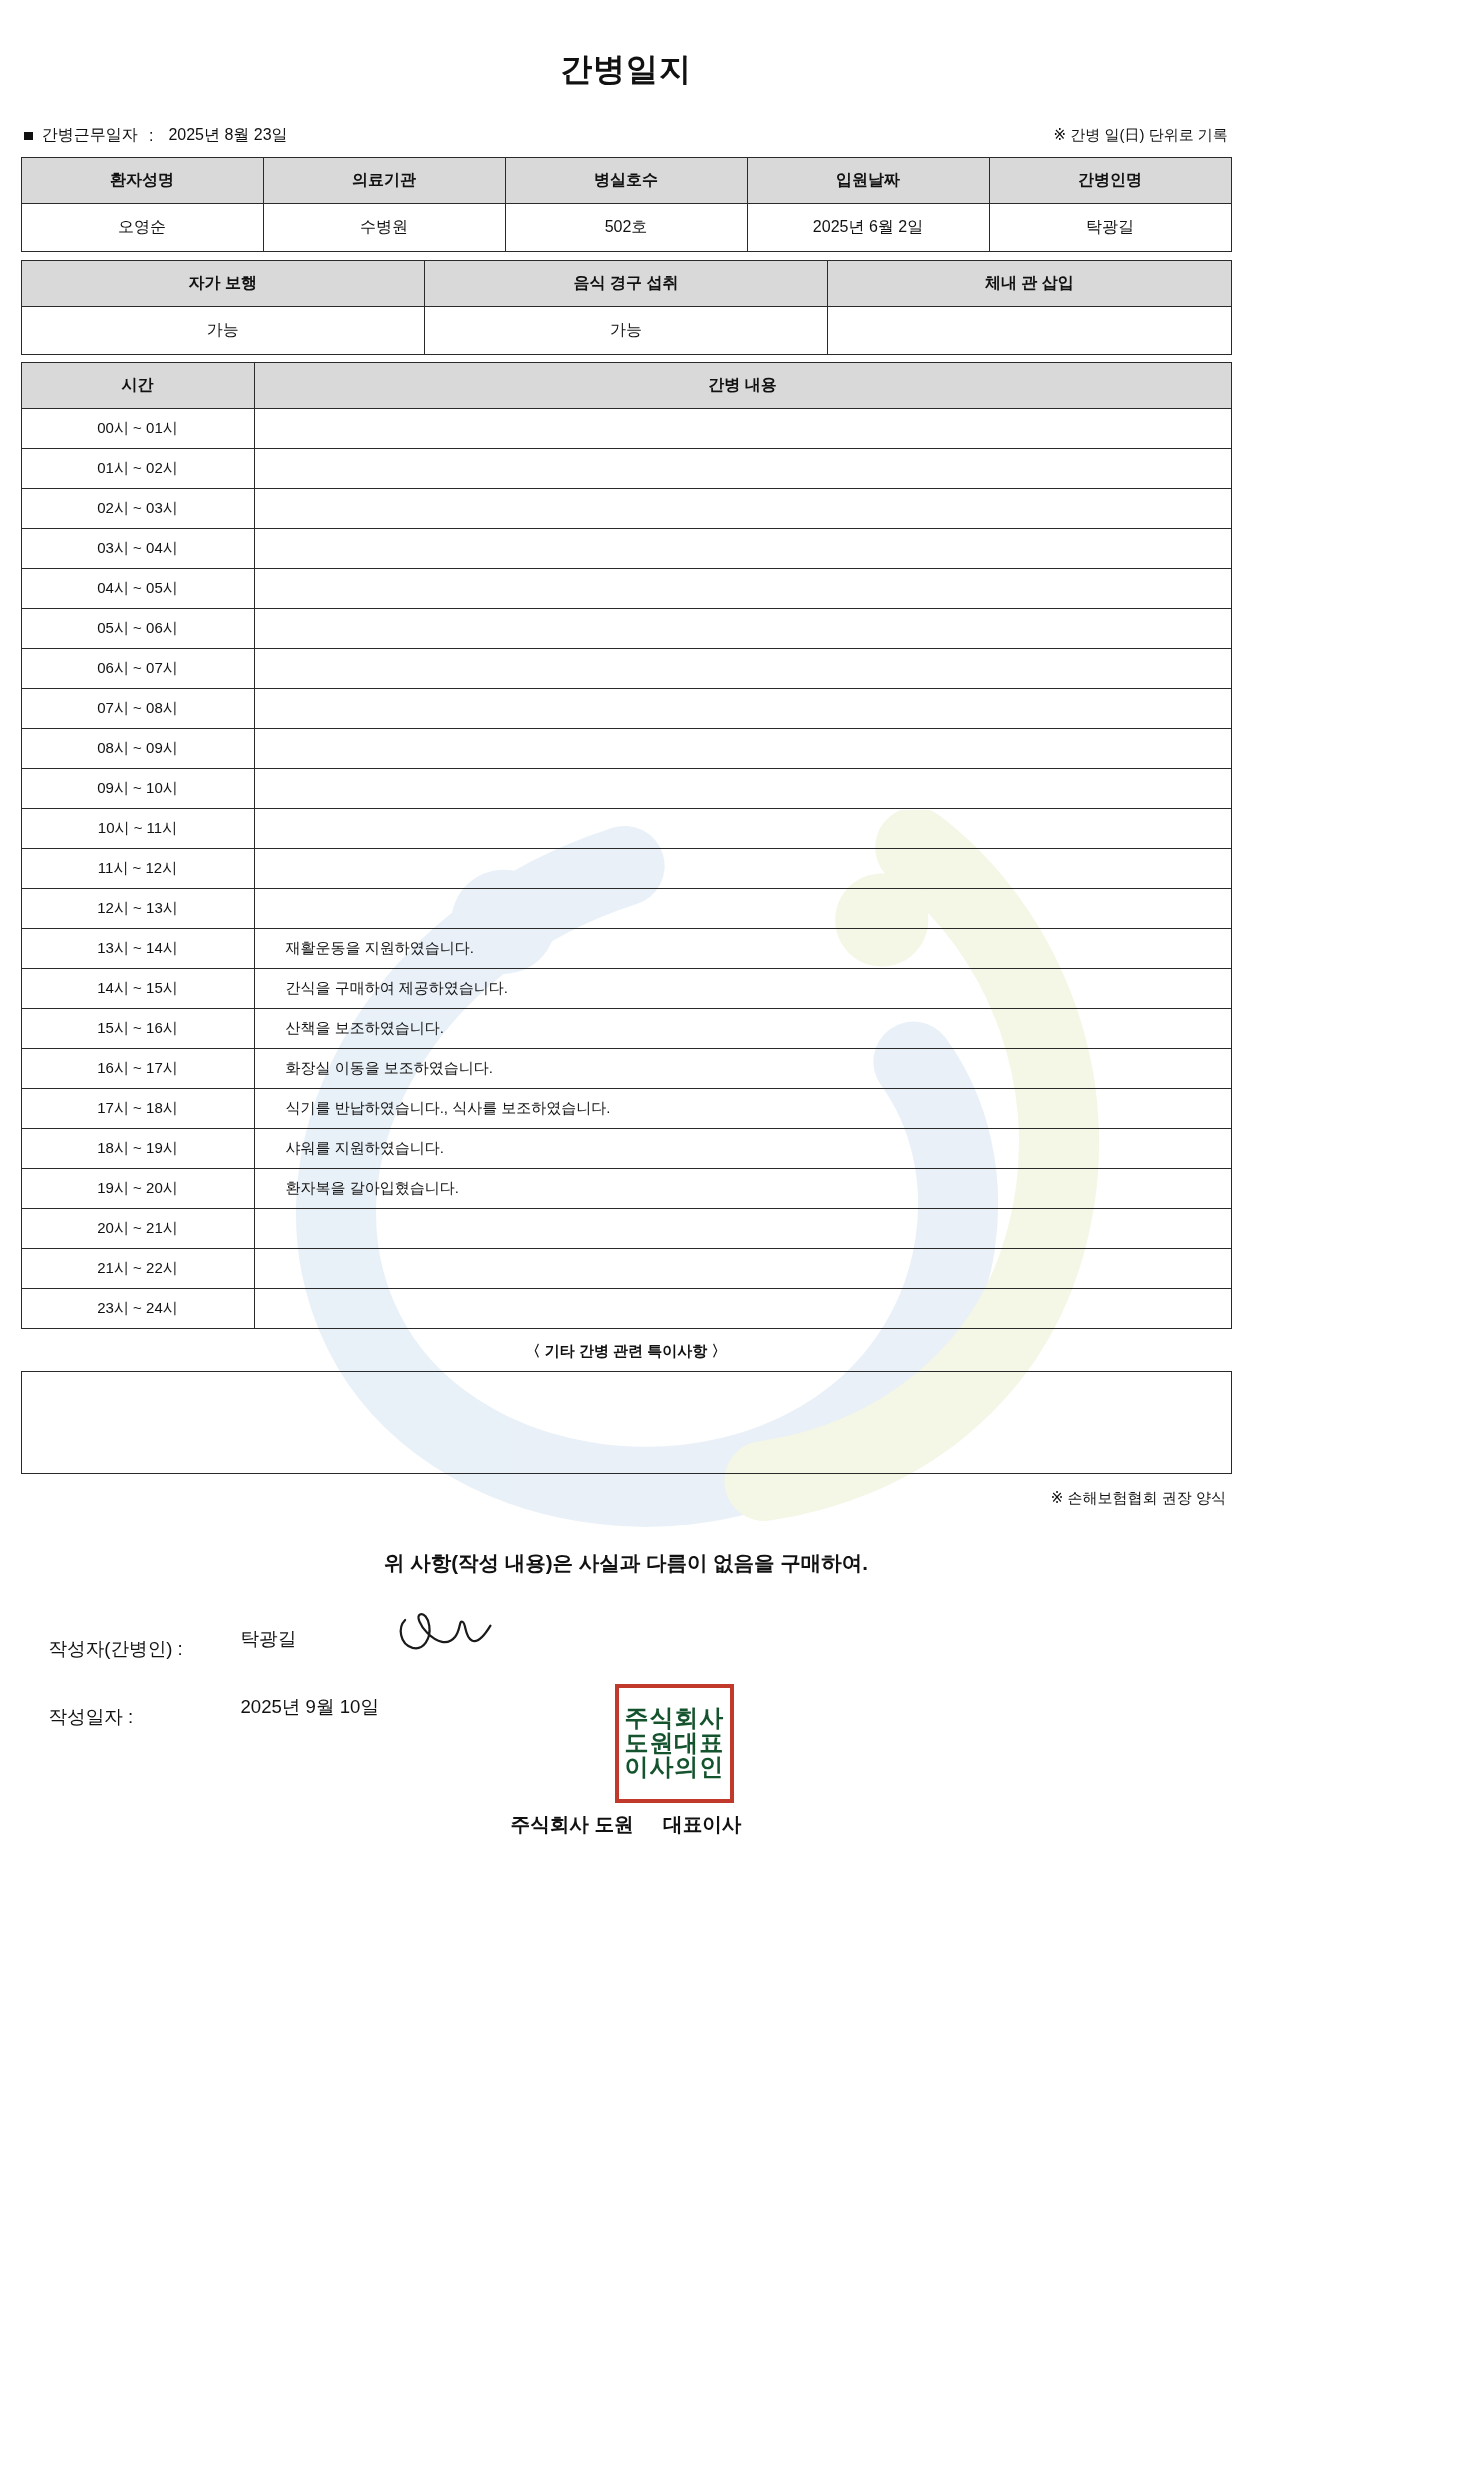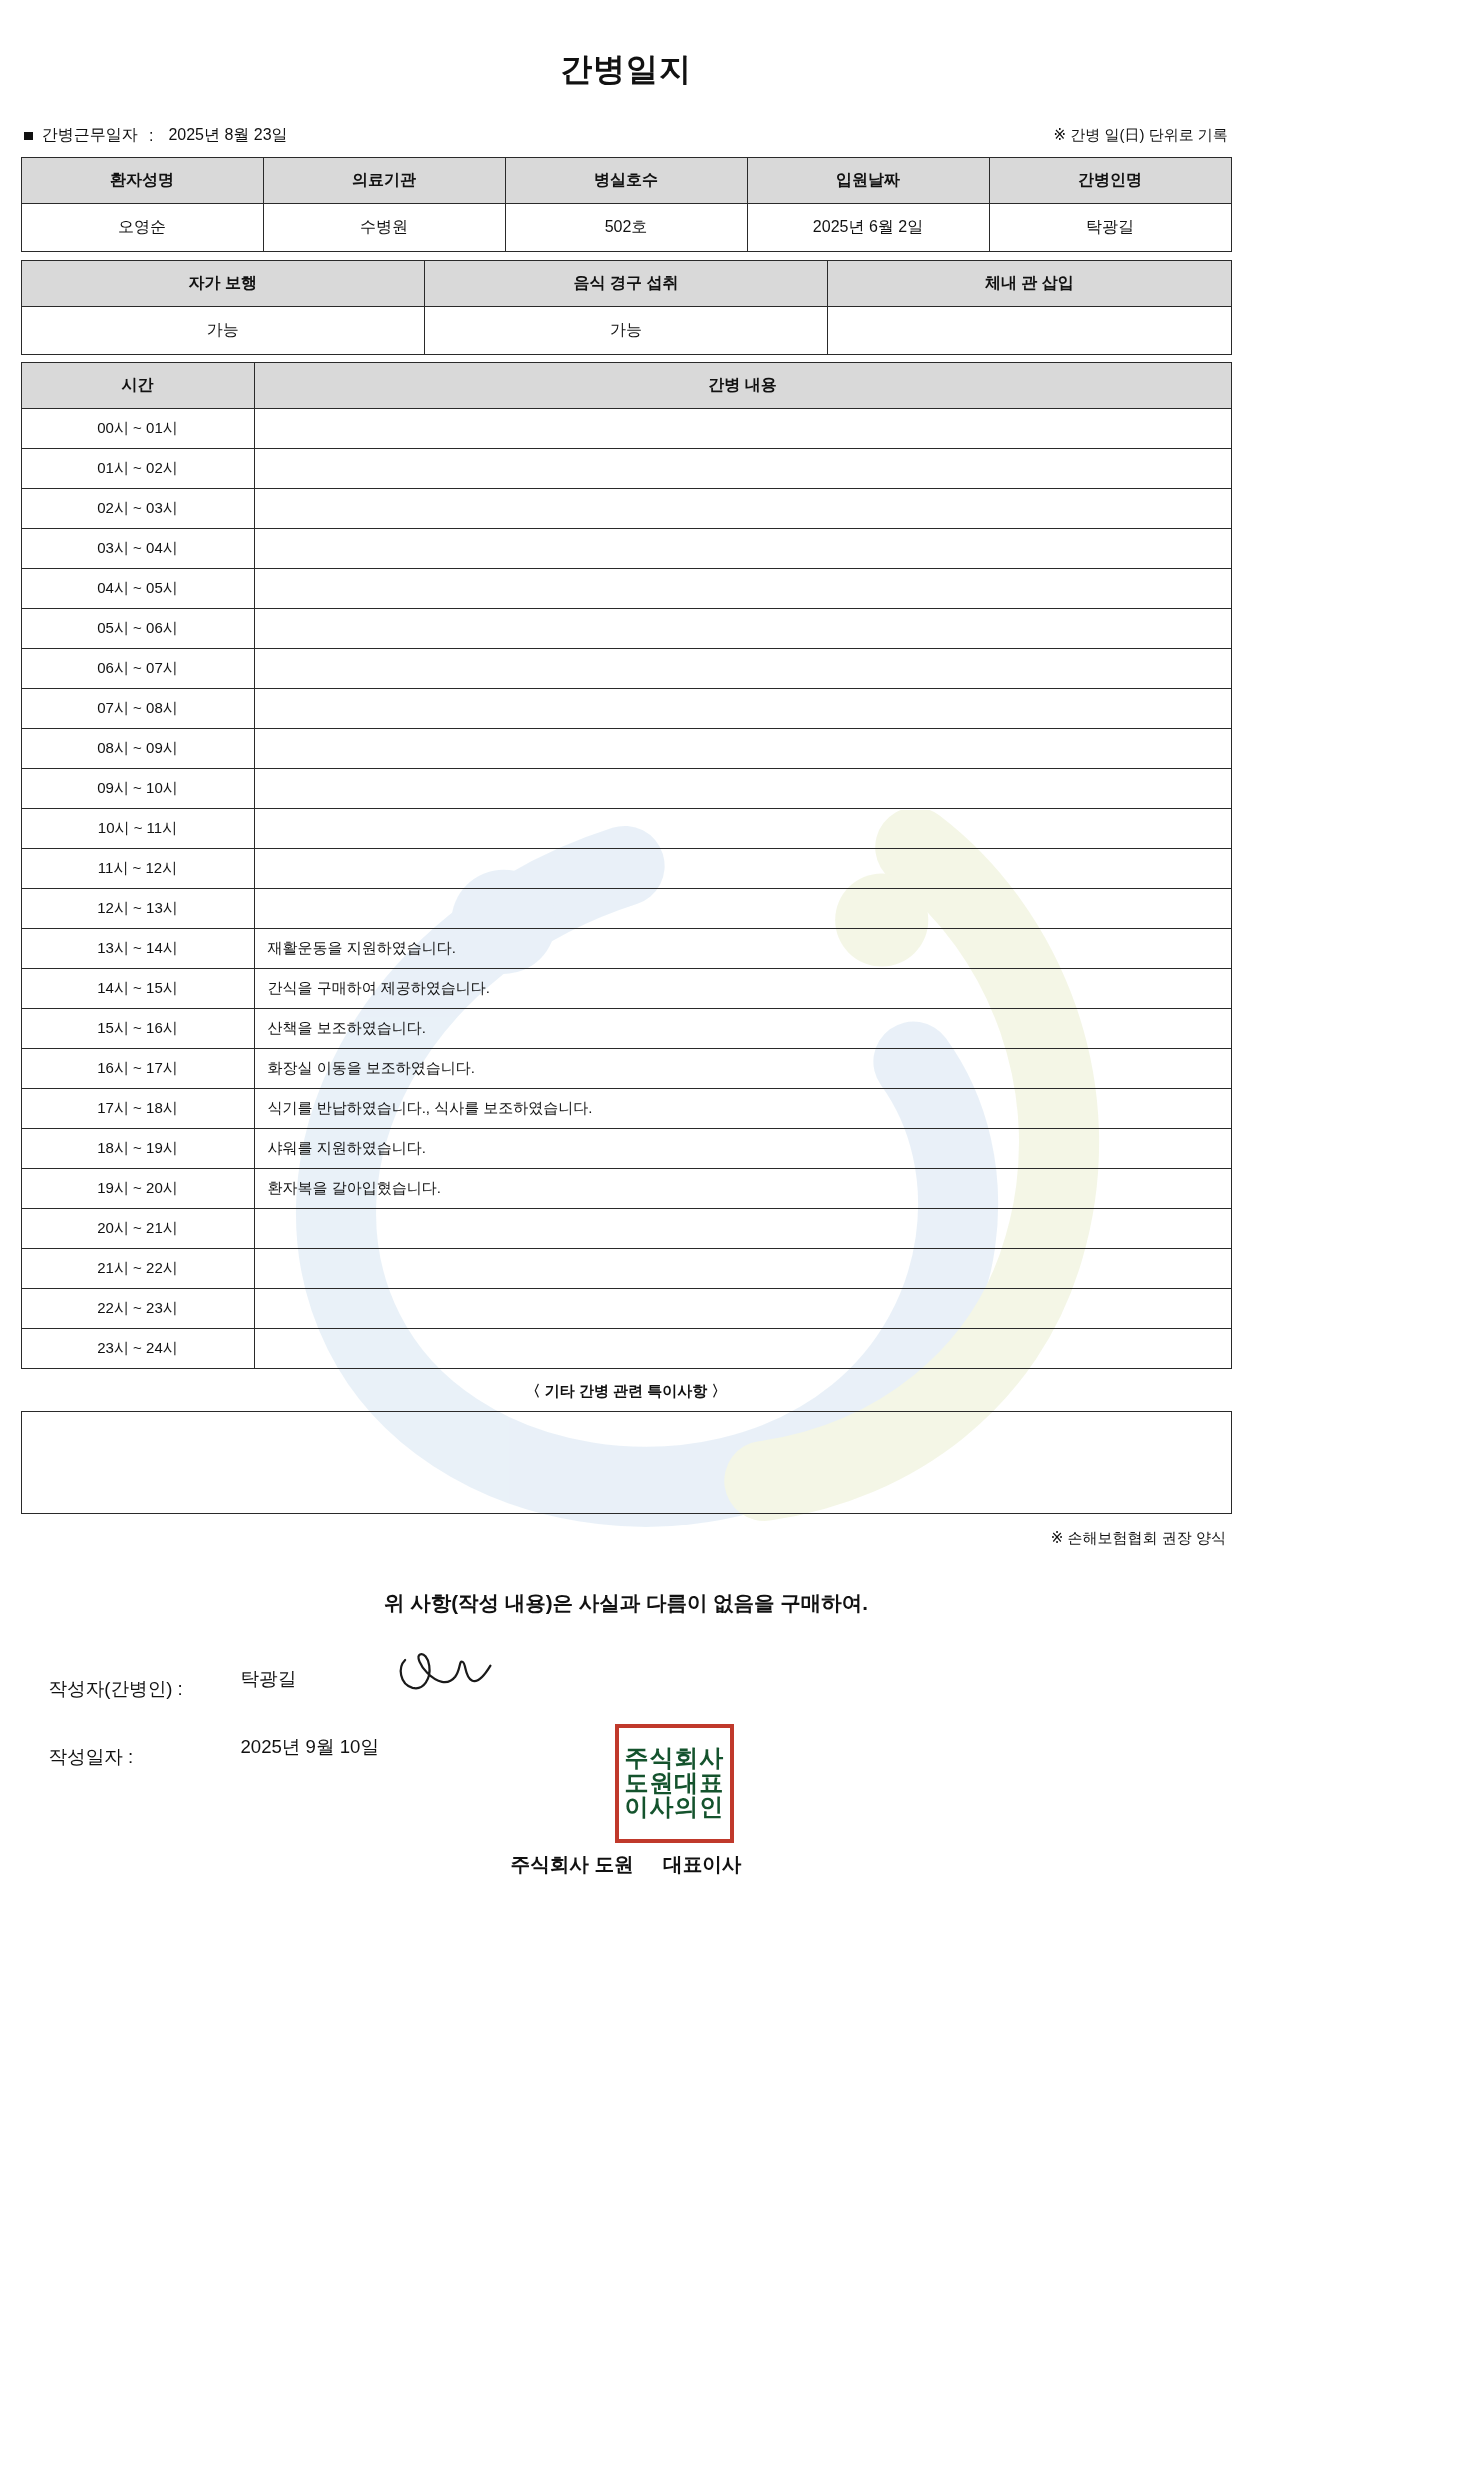--- a/index.html
+++ b/index.html
@@ -89,21 +89,21 @@
   .tbl-basic { margin-bottom: 7.5px; }
   .tbl-cond { margin-bottom: 7.5px; }
 
   
   .tbl-log td { height: 37px; }
   .tbl-log .hdr { height: 43px; }
   .col-time { width: 233px; }
   .time-cell { font-size: 15px; }
   .note-cell {
     text-align: left;
-    padding-left: 13px;
+    padding-left: 31px;
     font-size: 15px;
     background: transparent;
   }
 
   
   .remark-title {
     text-align: center;
     font-size: 15px;
     font-weight: bold;
     padding: 13px 0 9.3px 0;
@@ -328,24 +328,20 @@
           </tr>
           <tr>
             <td class="time-cell">20시 ~ 21시</td>
             <td class="note-cell"></td>
           </tr>
           <tr>
             <td class="time-cell">21시 ~ 22시</td>
             <td class="note-cell"></td>
           </tr>
           <tr>
-            <td class="time-cell">22시 ~ 23시</td>
-            <td class="note-cell"></td>
-          </tr>
-          <tr>
             <td class="time-cell">23시 ~ 24시</td>
             <td class="note-cell"></td>
           </tr>
         </tbody>
     </table>
 
     <div class="remark-title">〈 기타 간병 관련 특이사항 〉</div>
     <div class="remark-box"></div>
 
     <div class="assoc-note">※ 손해보험협회 권장 양식</div>

